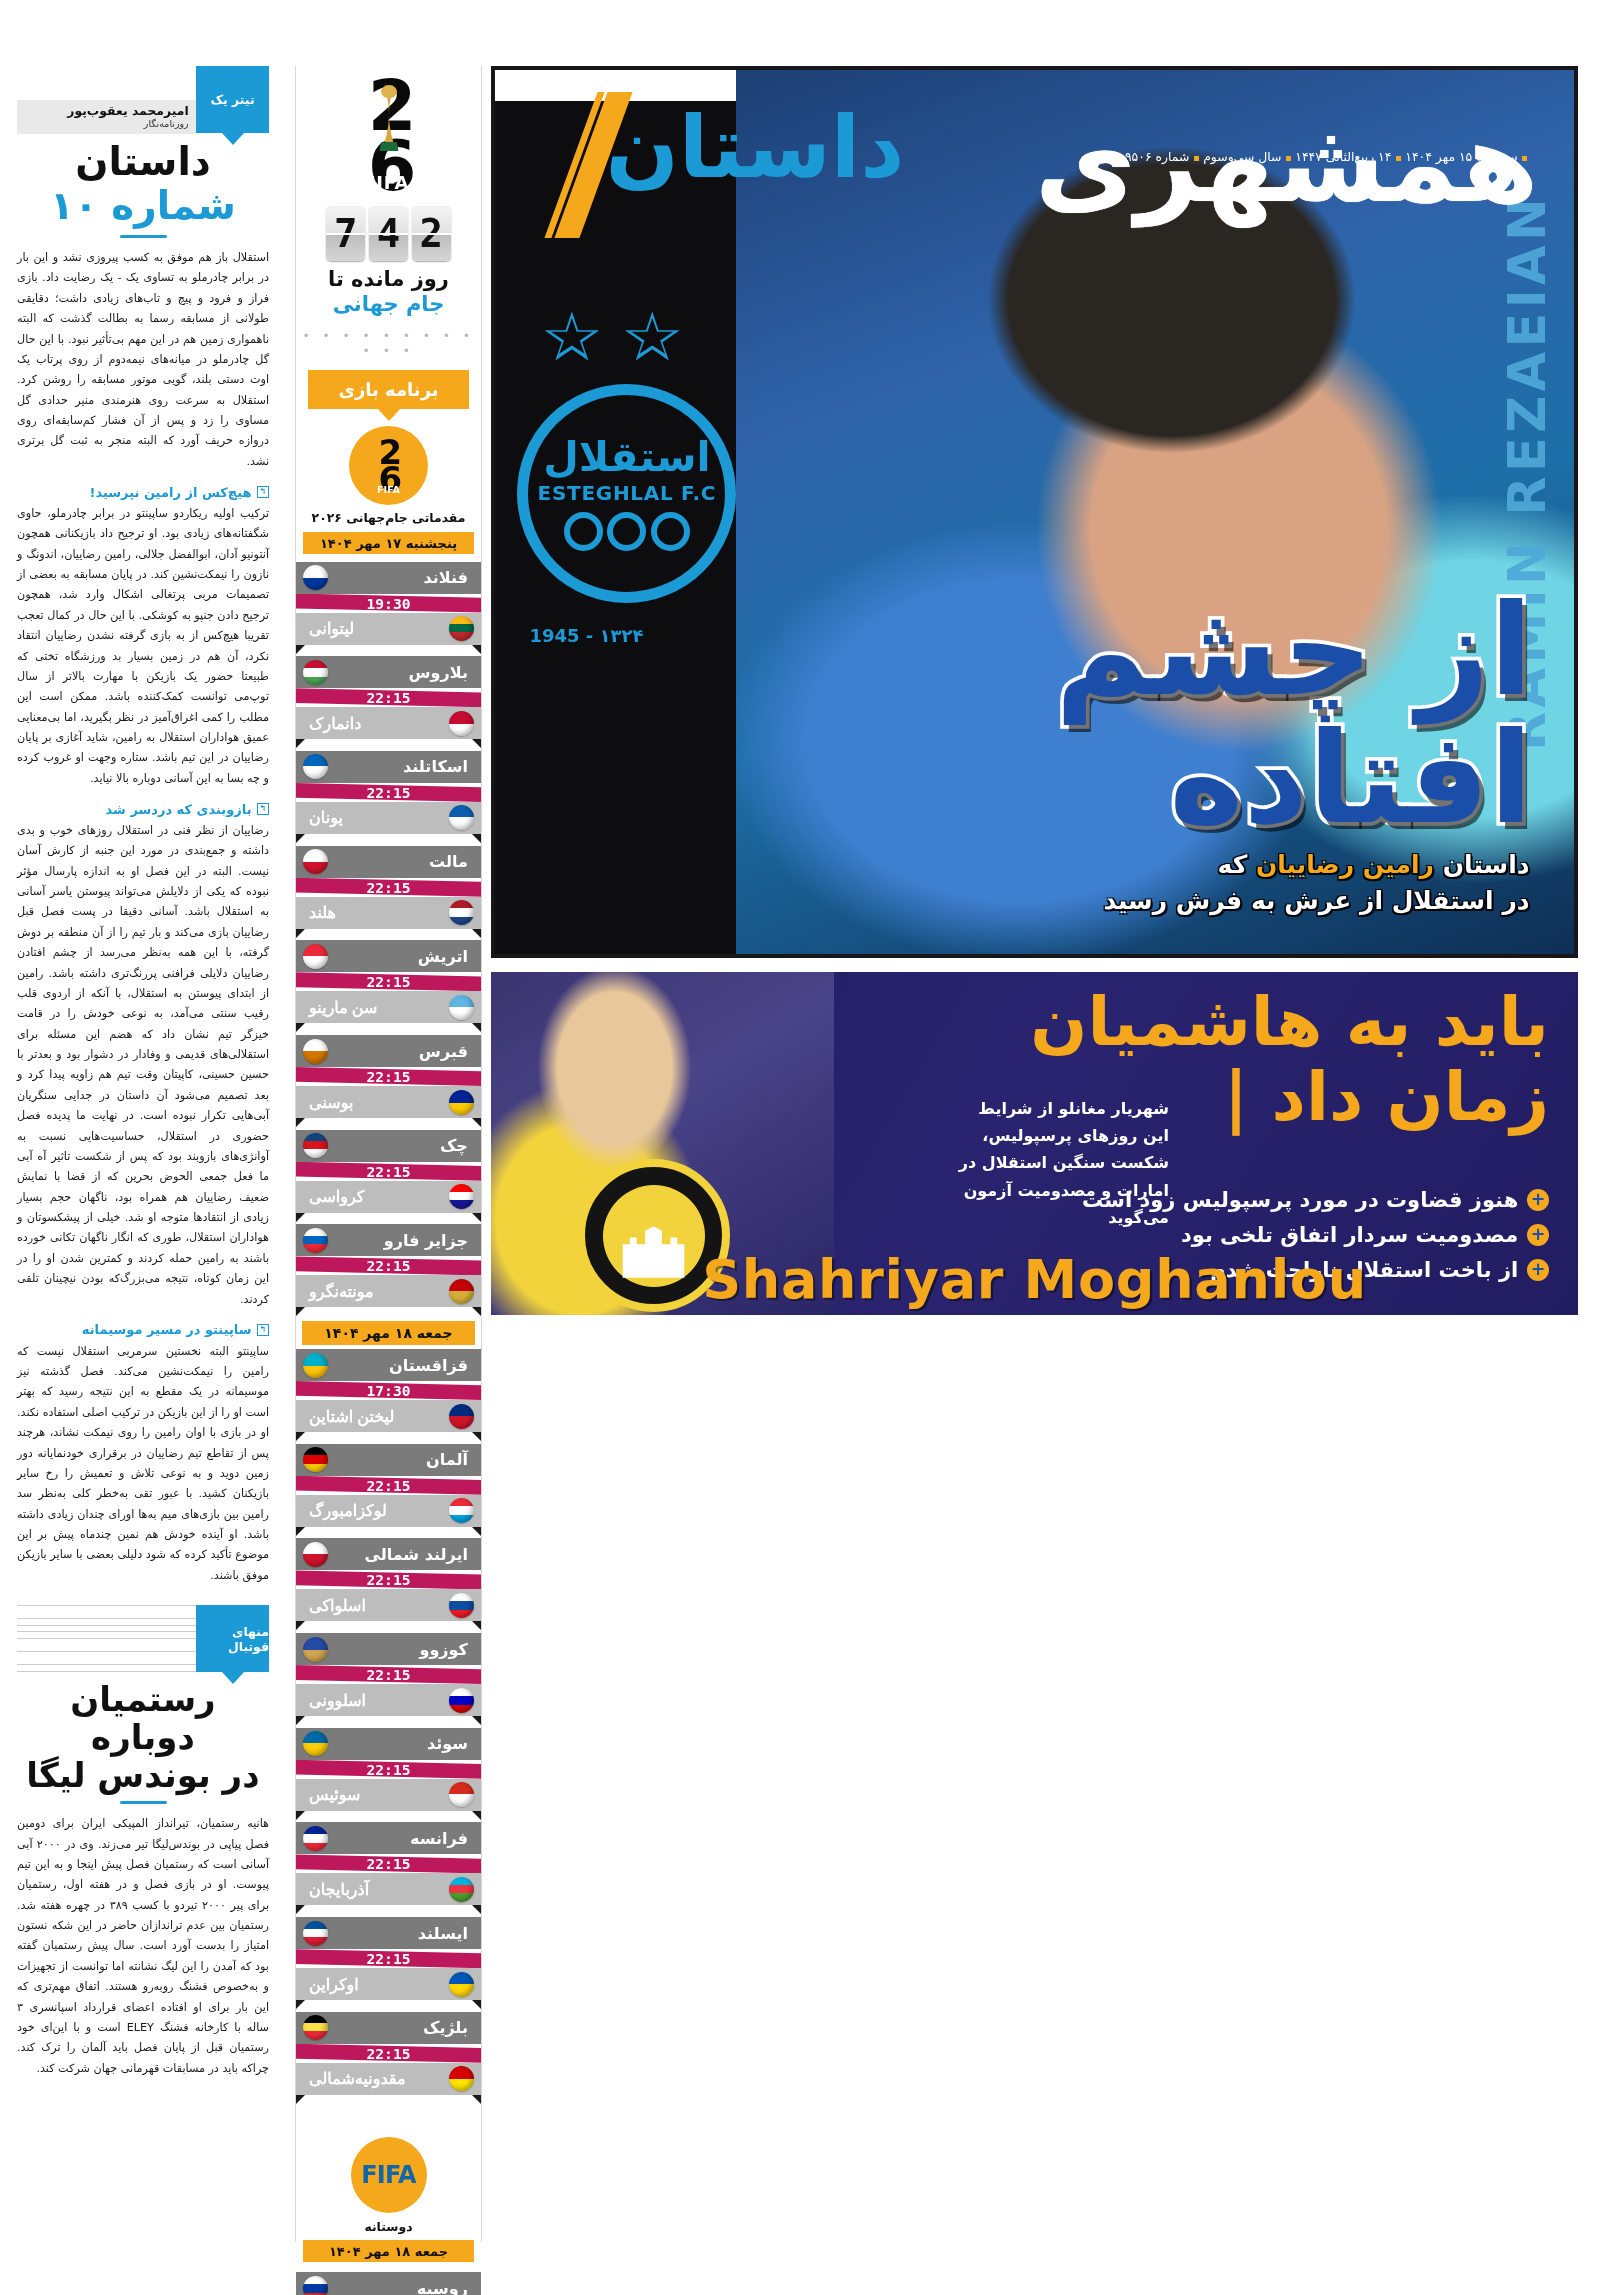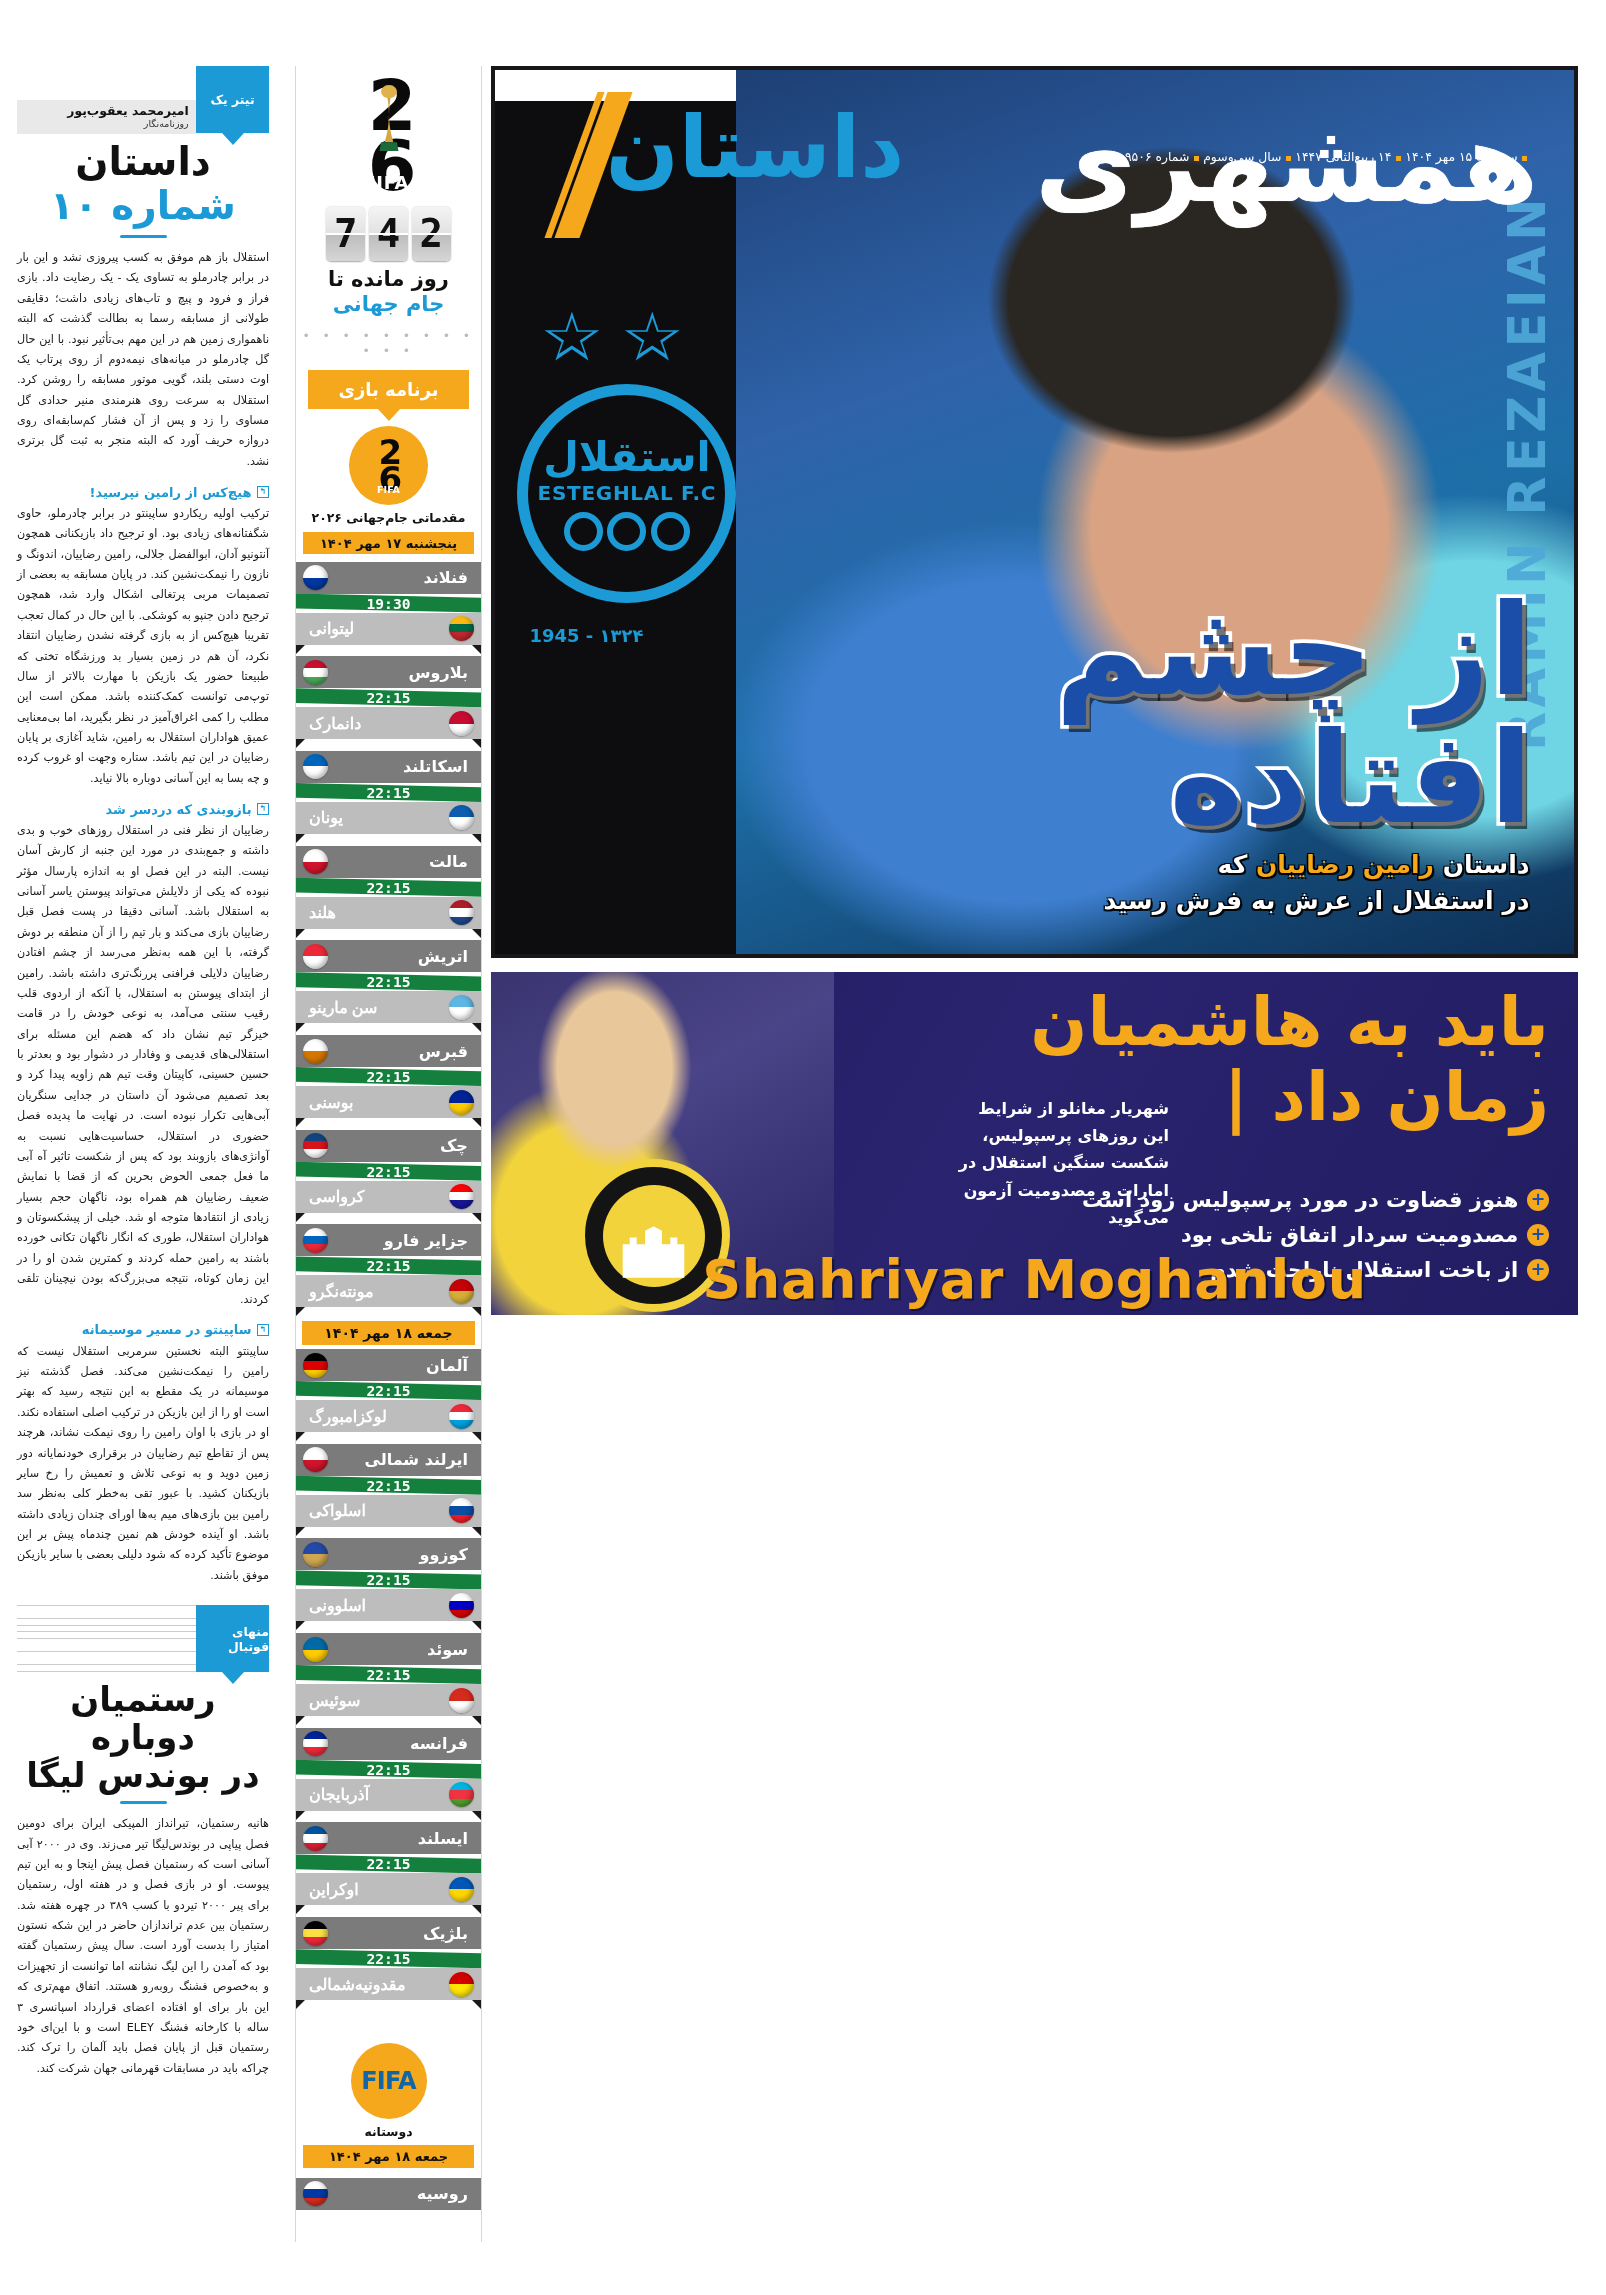--- a/index.html
+++ b/index.html
@@ -143,21 +143,21 @@
   .team-row.light { background: #bdbdbd; justify-content: flex-end; font-family: Liberation Serif, serif; }
   .team-row .flag {
     width: 25px; height: 25px; border-radius: 50%;
     box-shadow: inset -2.2px -2.2px 5.1px rgba(0,0,0,.3), 0 0.7px 1.5px rgba(0,0,0,.3);
     flex: 0 0 auto; overflow: hidden; position: relative;
   }
   .team-row.dark .flag { margin-right: auto; }
   .team-row.light .flag { margin-left: auto; order: -1; }
   .team-name { padding: 0 5.8px; white-space: nowrap; }
   .kick {
-    position: relative; height: 19px; background: #15803d;
+    position: relative; height: 19px; background: #be185d;
     color: #fff; font-size: 14.6px; font-weight: bold; font-family: "DejaVu Sans Mono", monospace;
     display: flex; align-items: center; justify-content: center;
     clip-path: polygon(0 0, 100% 22%, 100% 100%, 0 78%);
   }
   .gap { height: 9.5px; position: relative; }
   .gap::before {
     content:""; position:absolute; left:0; top:0;
     border-top: 9.5px solid #1a1a1a; border-right: 9.5px solid transparent;
   }
   .gap::after {
@@ -514,20 +514,32 @@
           <div class="kick">22:15</div>
           <div class="team-row light">
             <span class="flag" style="background: linear-gradient(rgb(196, 3, 8) 0px, rgb(196, 3, 8) 50%, rgb(212, 175, 55) 50%, rgb(212, 175, 55) 100%);"></span>
             <span class="team-name">مونته‌نگرو</span>
           </div>
           <div class="gap"></div>
         </div>
         <div class="day-strip">جمعه ۱۸ مهر ۱۴۰۴</div>
         <div class="match">
           <div class="team-row dark">
+            <span class="team-name">قزاقستان</span>
+            <span class="flag" style="background: linear-gradient(rgb(0, 175, 202) 0px, rgb(0, 175, 202) 50%, rgb(254, 197, 12) 50%, rgb(254, 197, 12) 100%);"></span>
+          </div>
+          <div class="kick">17:30</div>
+          <div class="team-row light">
+            <span class="flag" style="background: linear-gradient(rgb(0, 43, 127) 0px, rgb(0, 43, 127) 50%, rgb(207, 20, 43) 50%, rgb(207, 20, 43) 100%);"></span>
+            <span class="team-name">لیختن اشتاین</span>
+          </div>
+          <div class="gap"></div>
+        </div>
+        <div class="match">
+          <div class="team-row dark">
             <span class="team-name">آلمان</span>
             <span class="flag" style="background: linear-gradient(rgb(0, 0, 0) 0px, rgb(0, 0, 0) 33%, rgb(221, 0, 0) 33%, rgb(221, 0, 0) 66%, rgb(255, 206, 0) 66%, rgb(255, 206, 0) 100%);"></span>
           </div>
           <div class="kick">22:15</div>
           <div class="team-row light">
             <span class="flag" style="background: linear-gradient(rgb(237, 41, 57) 0px, rgb(237, 41, 57) 33%, rgb(255, 255, 255) 33%, rgb(255, 255, 255) 66%, rgb(0, 161, 222) 66%, rgb(0, 161, 222) 100%);"></span>
             <span class="team-name">لوکزامبورگ</span>
           </div>
           <div class="gap"></div>
         </div>

